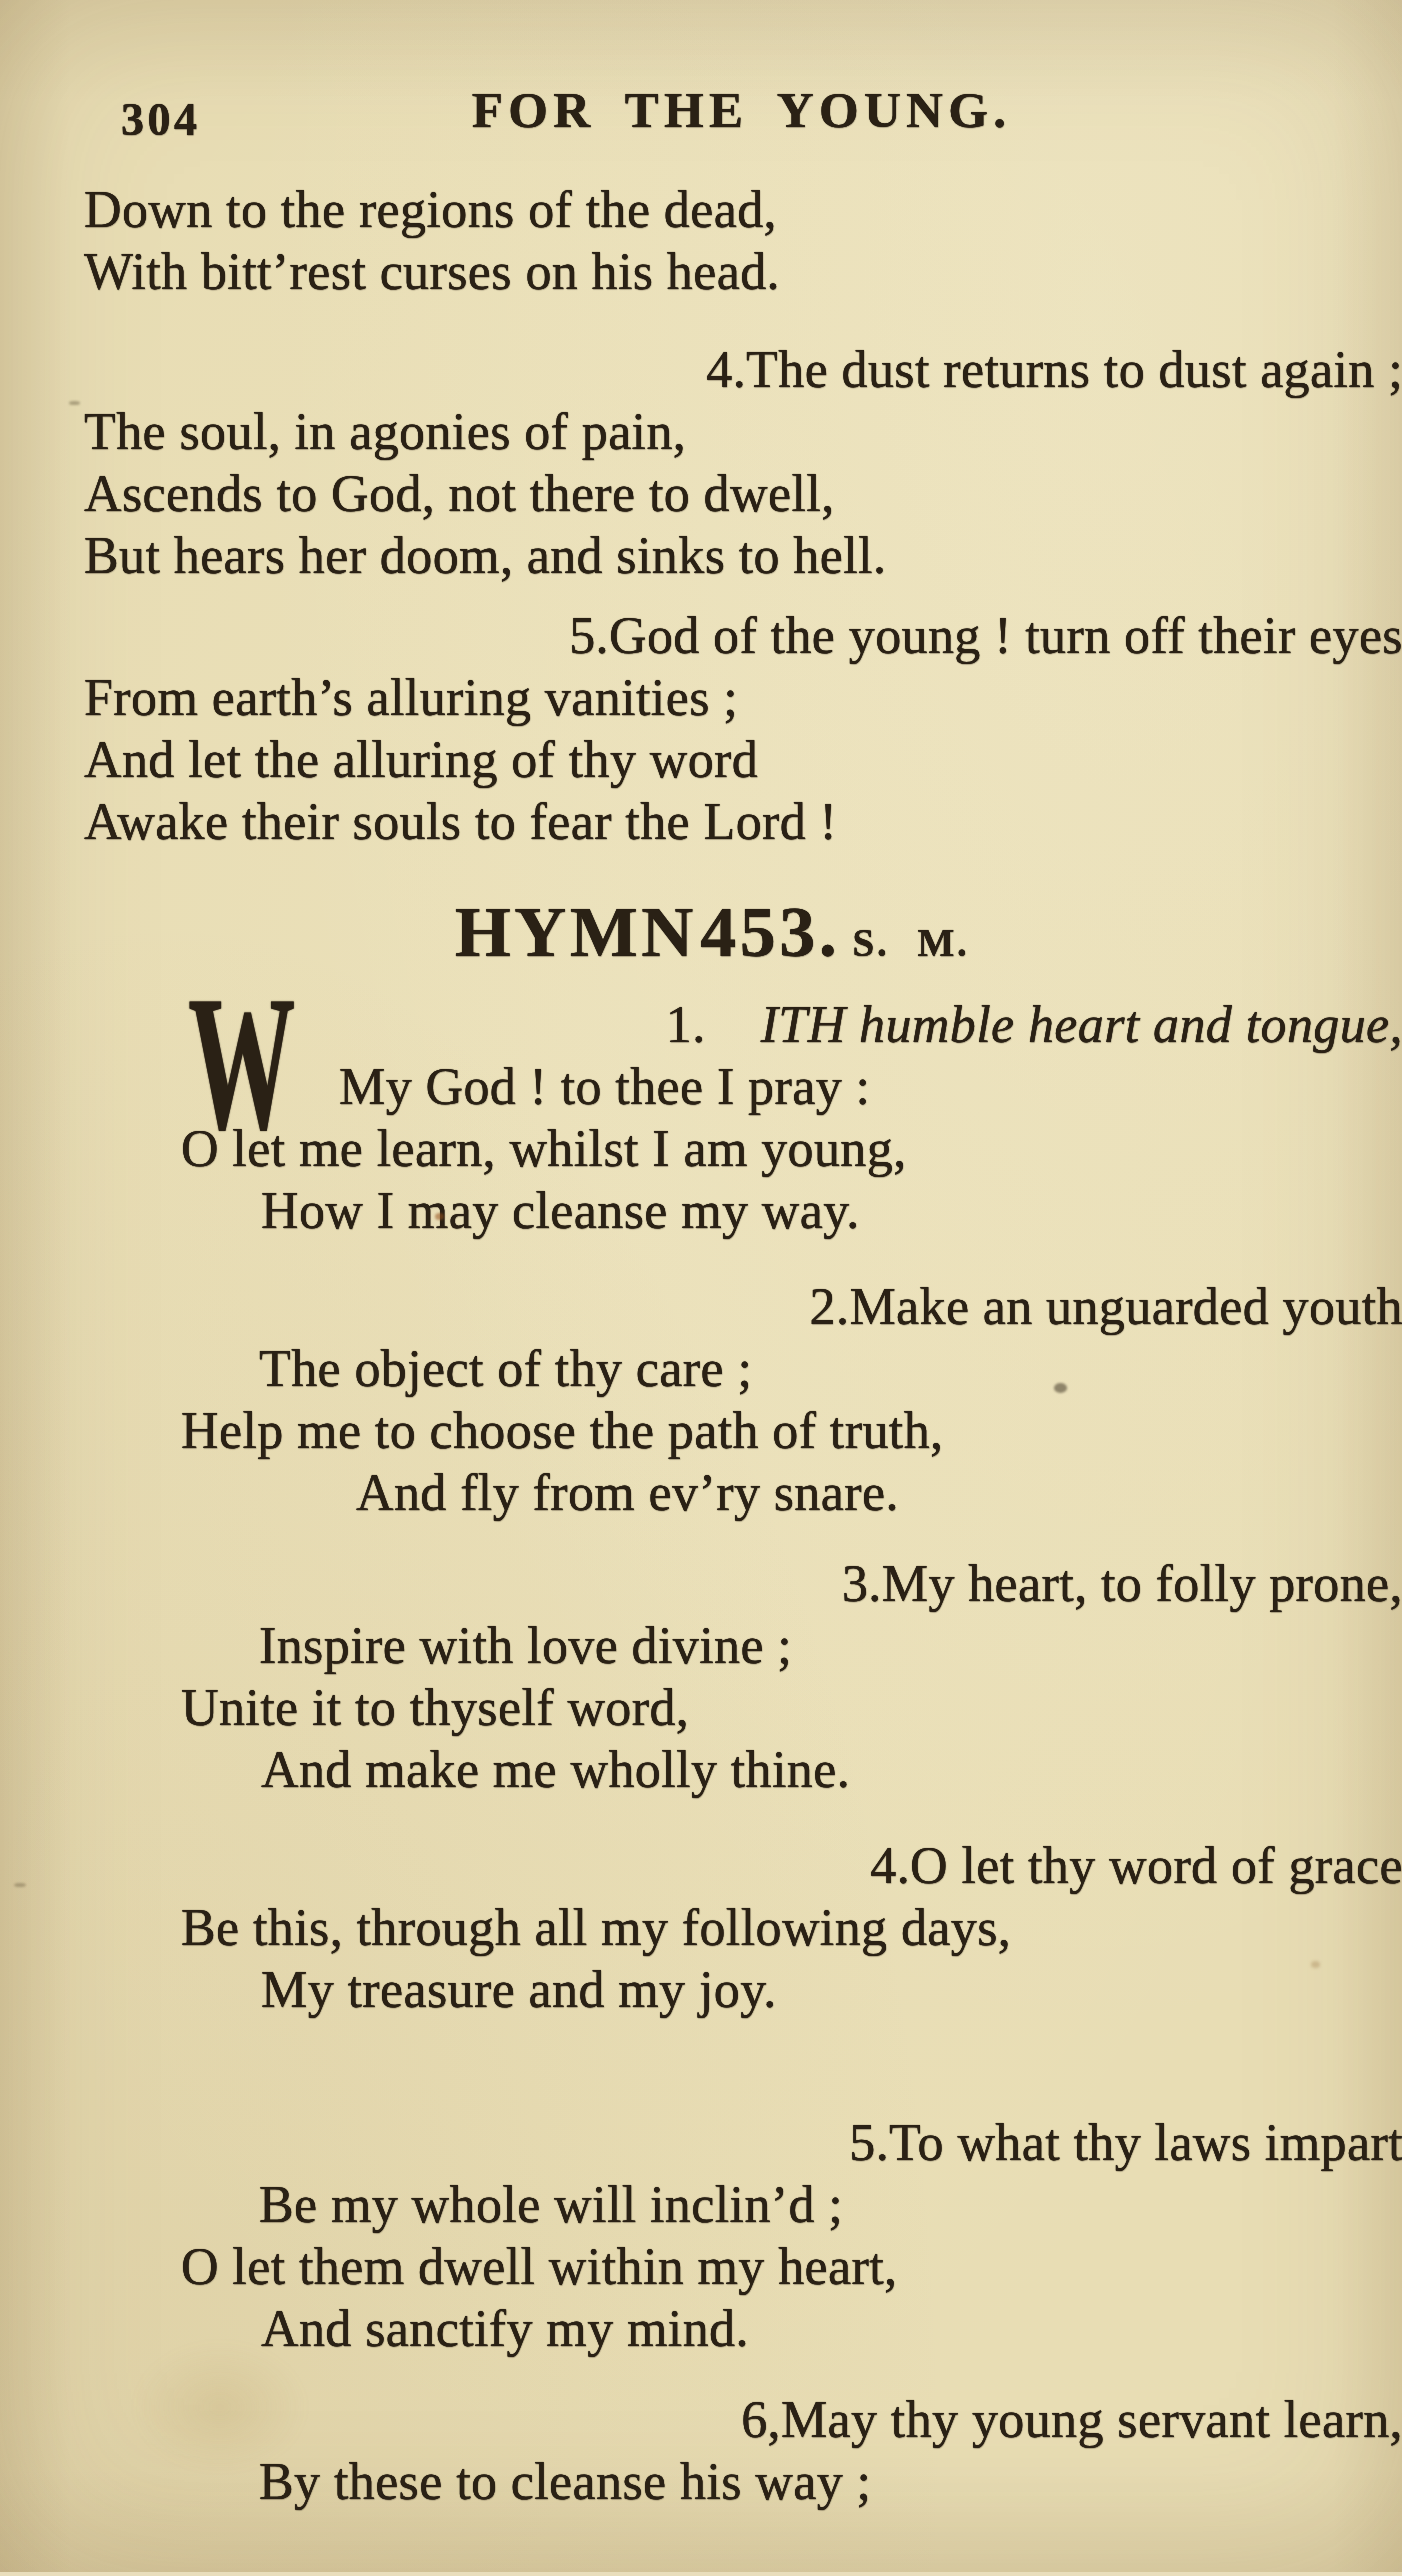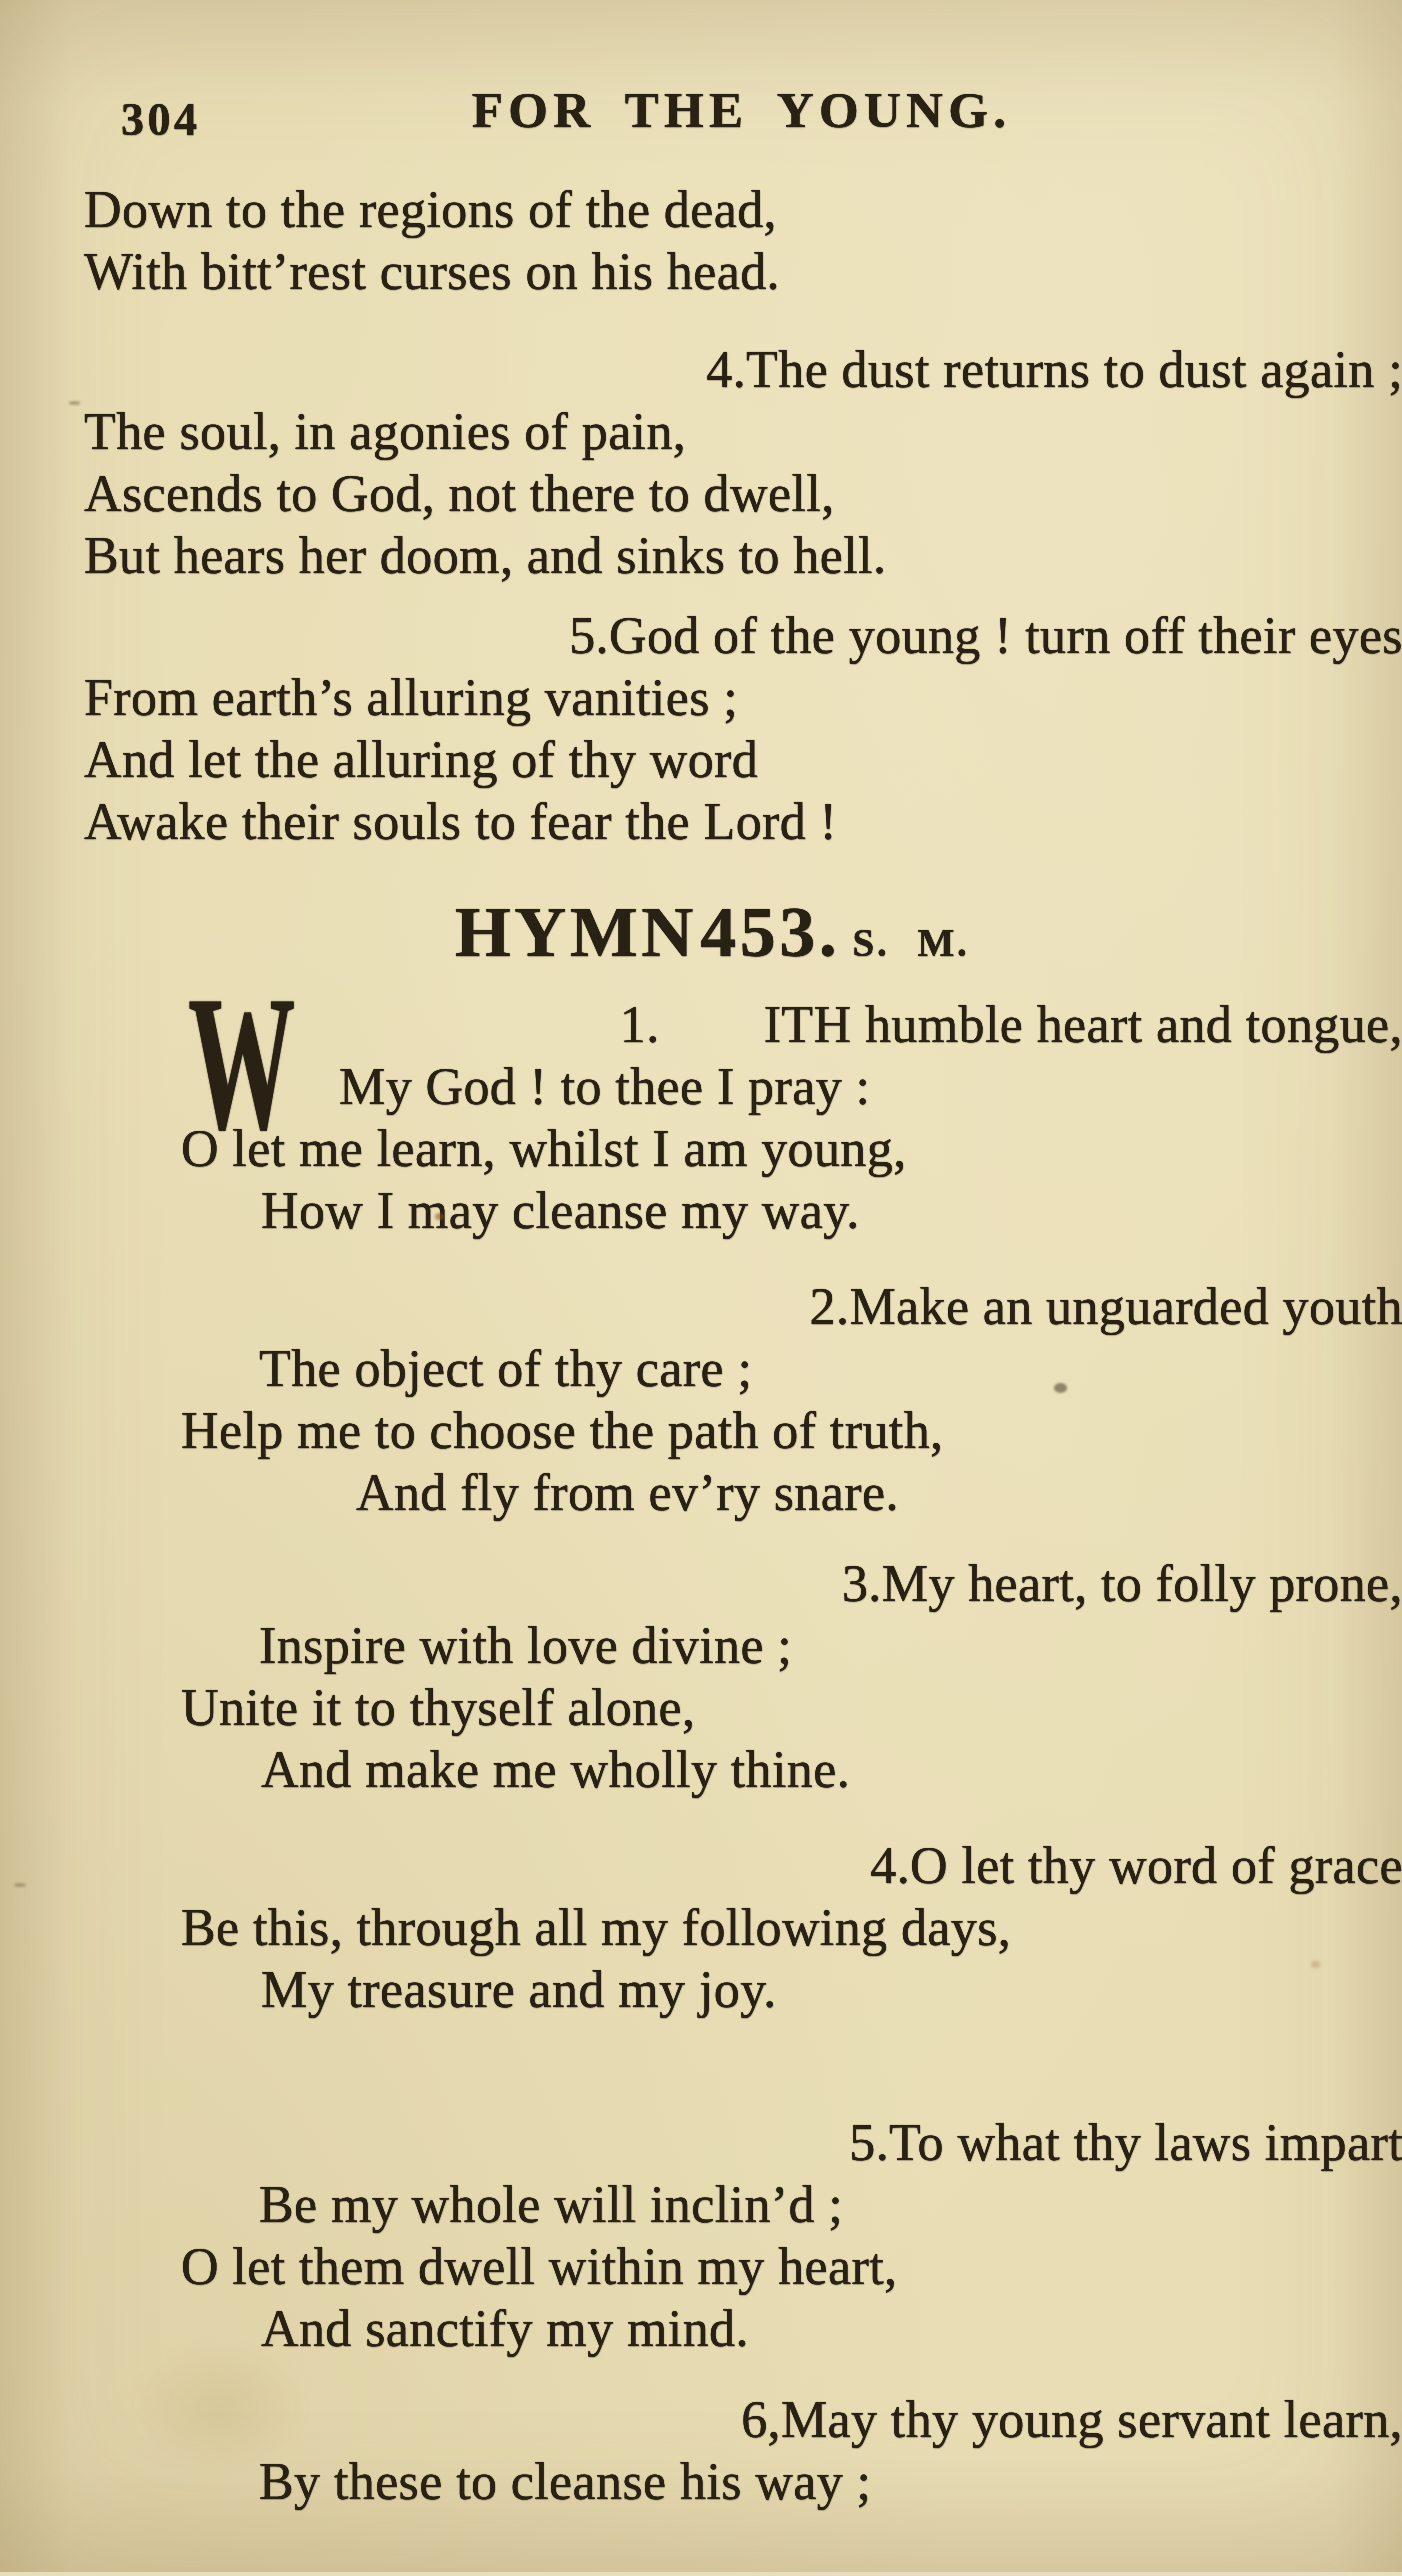--- a/index.html
+++ b/index.html
@@ -42,21 +42,21 @@
   .stanza{position:absolute;left:0;width:100%;}
   .line{font-size:52px;line-height:62px;white-space:nowrap;letter-spacing:0.4px;}
   .num{display:inline-block;min-width:65px;}
   .l-first{padding-left:98px;text-align:right;}
   .l-std{padding-left:84px;}
   .sm2{padding-left:259px;}
   .sm3{padding-left:181px;}
   .sm4{padding-left:261px;}
   .sm4b{padding-left:356px;}
   .v1l2{padding-left:339px;}
-  .dc1{margin-left:104px;}
+  .dc1{margin-left:55px;font-style:italic;}
 
   
   .hymn-heading{
     position:absolute;top:891px;left:0;width:100%;text-align:center;
   }
   .hymn-heading .inner{display:inline-block;transform:translateX(10.6px);}
   .hh-word{font-size:72px;font-weight:bold;letter-spacing:3.5px;}
   .hh-meter{font-size:39px;font-weight:bold;letter-spacing:2.6px;word-spacing:16px;padding-left:12.3px;}
 
   
@@ -130,21 +130,21 @@
   <div class="stanza" style="top:1276px">
     <div class="line l-first ink"><span class="num">2.</span><span>Make an unguarded youth</span></div>
     <div class="line sm2 ink">The object of thy care ;</div>
     <div class="line sm3 ink">Help me to choose the path of truth,</div>
     <div class="line sm4b ink">And fly from ev’ry snare.</div>
   </div>
 
   <div class="stanza" style="top:1553px">
     <div class="line l-first ink"><span class="num">3.</span><span>My heart, to folly prone,</span></div>
     <div class="line sm2 ink">Inspire with love divine ;</div>
-    <div class="line sm3 ink">Unite it to thyself alone,</div>
+    <div class="line sm3 ink">Unite it to thyself word,</div>
     <div class="line sm4 ink">And make me wholly thine.</div>
   </div>
 
   <div class="stanza" style="top:1835px">
     <div class="line l-first ink"><span class="num">4.</span><span>O let thy word of grace</span></div>
     <div class="line sm3 ink">Be this, through all my following days,</div>
     <div class="line sm4 ink">My treasure and my joy.</div>
   </div>
 
   <div class="stanza" style="top:2112px">

